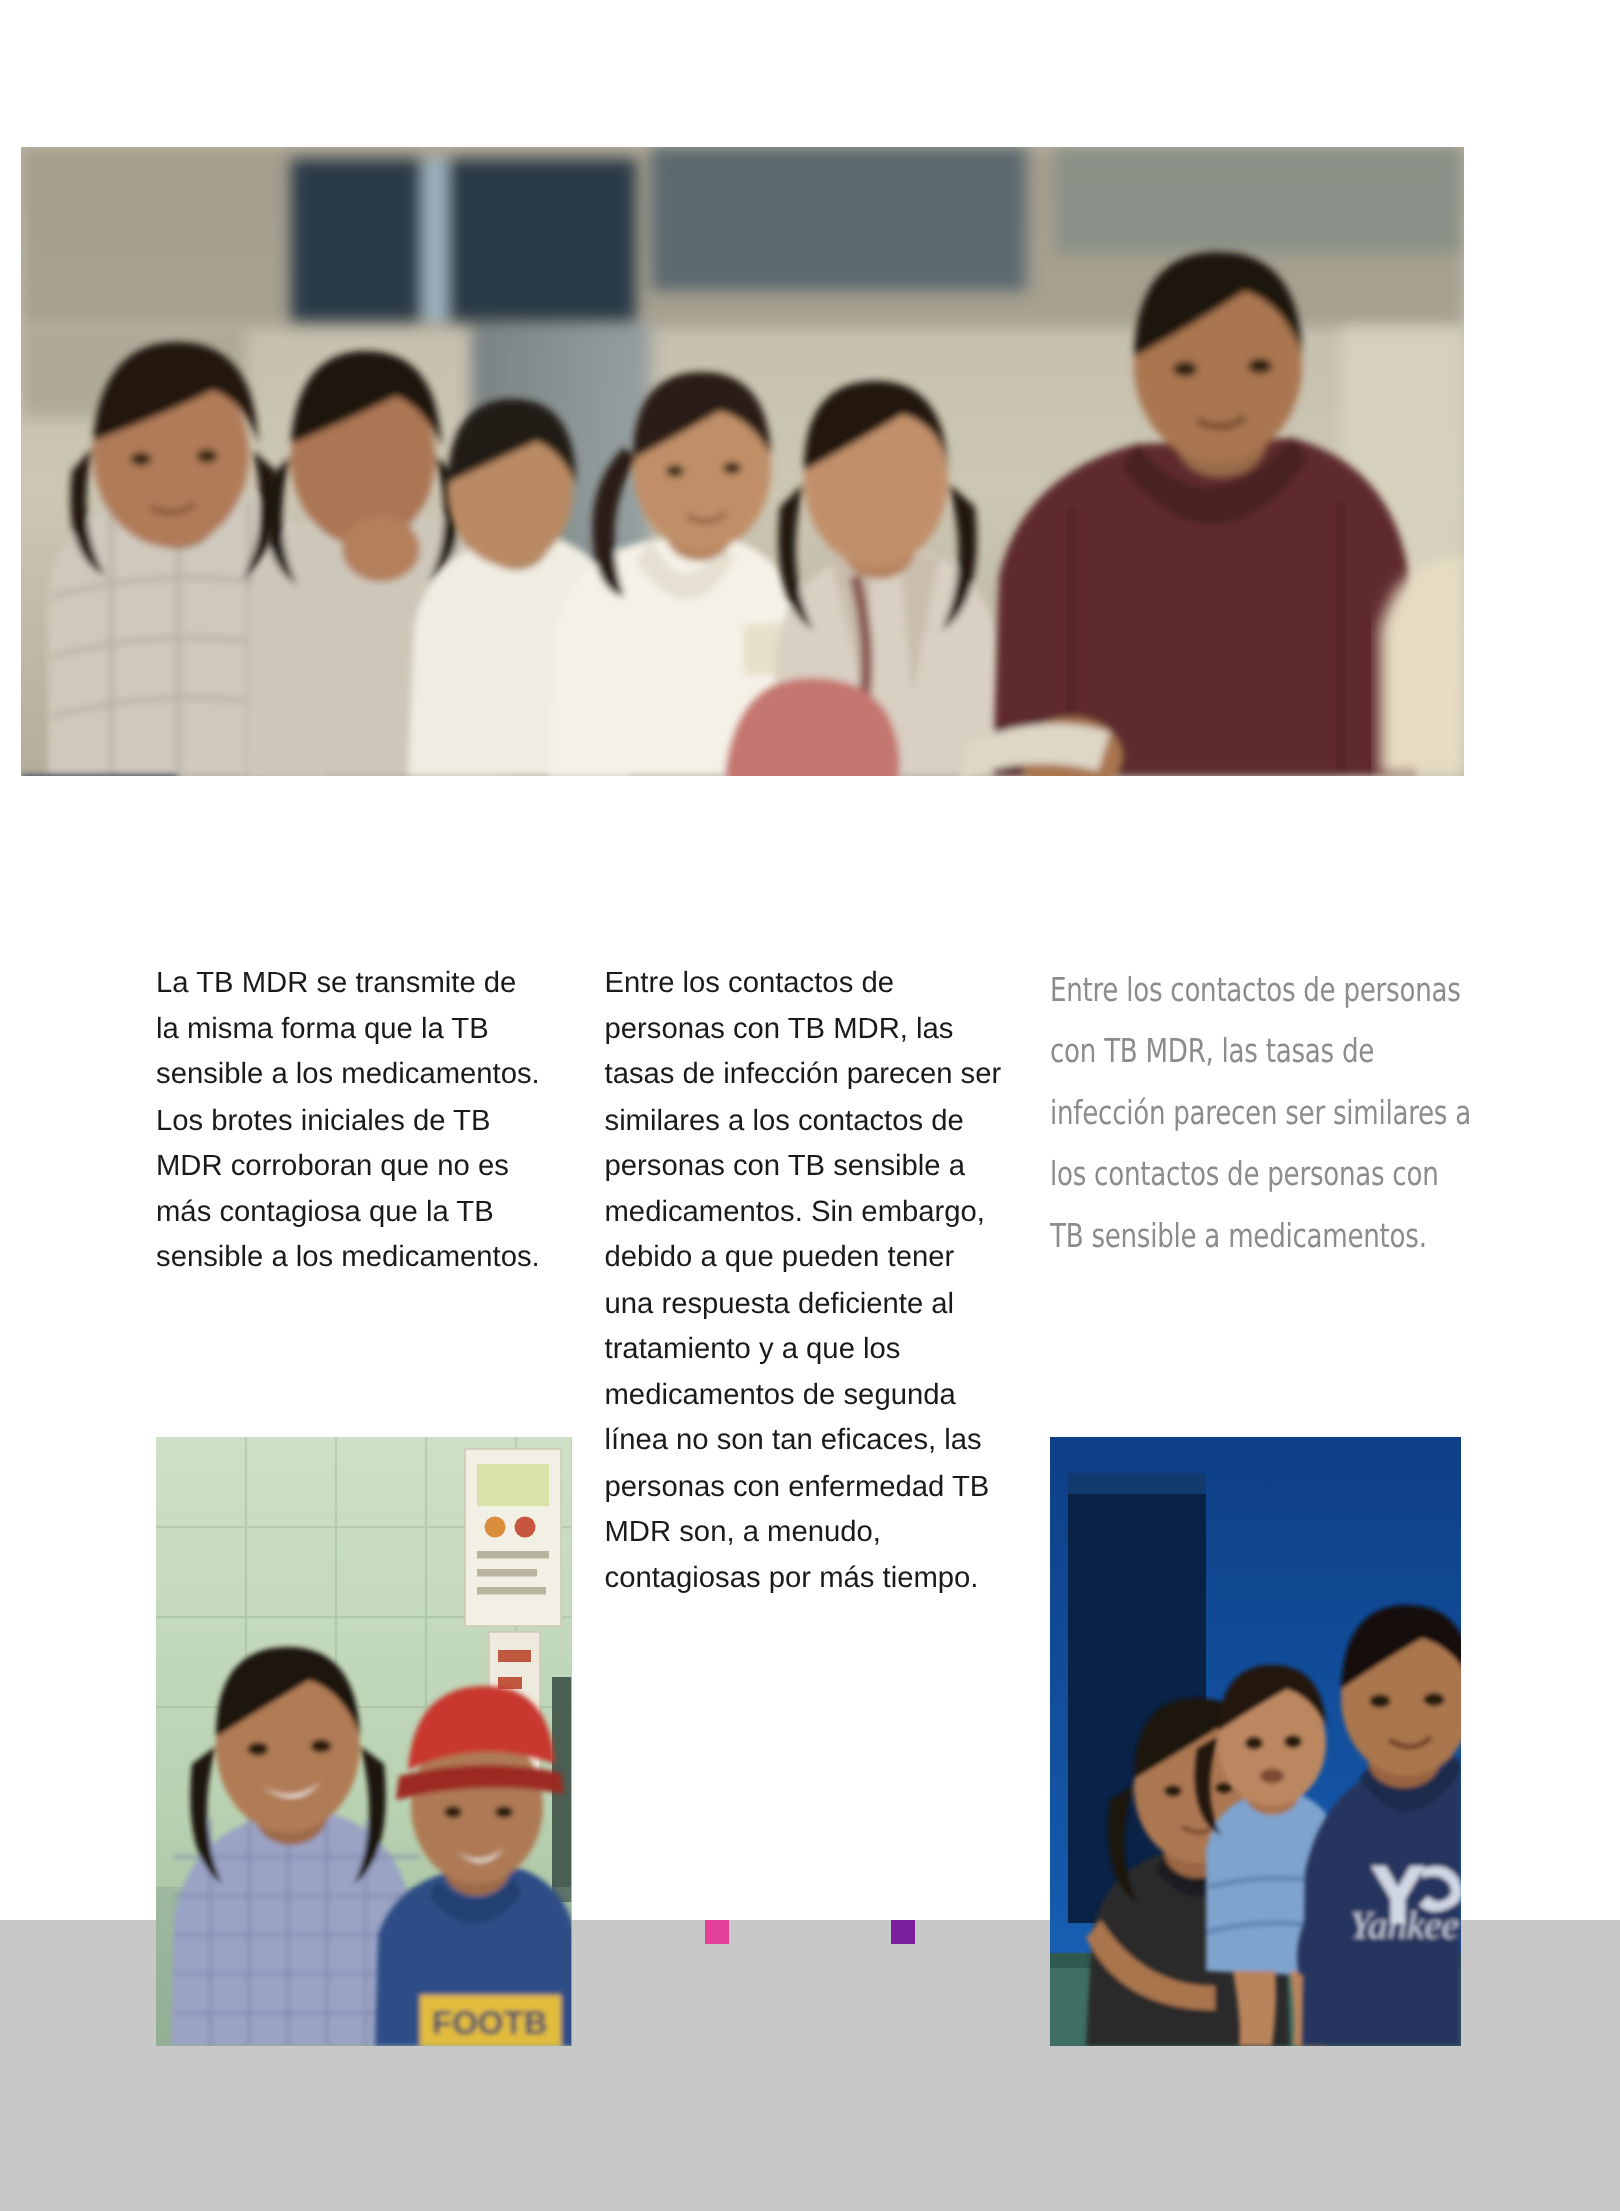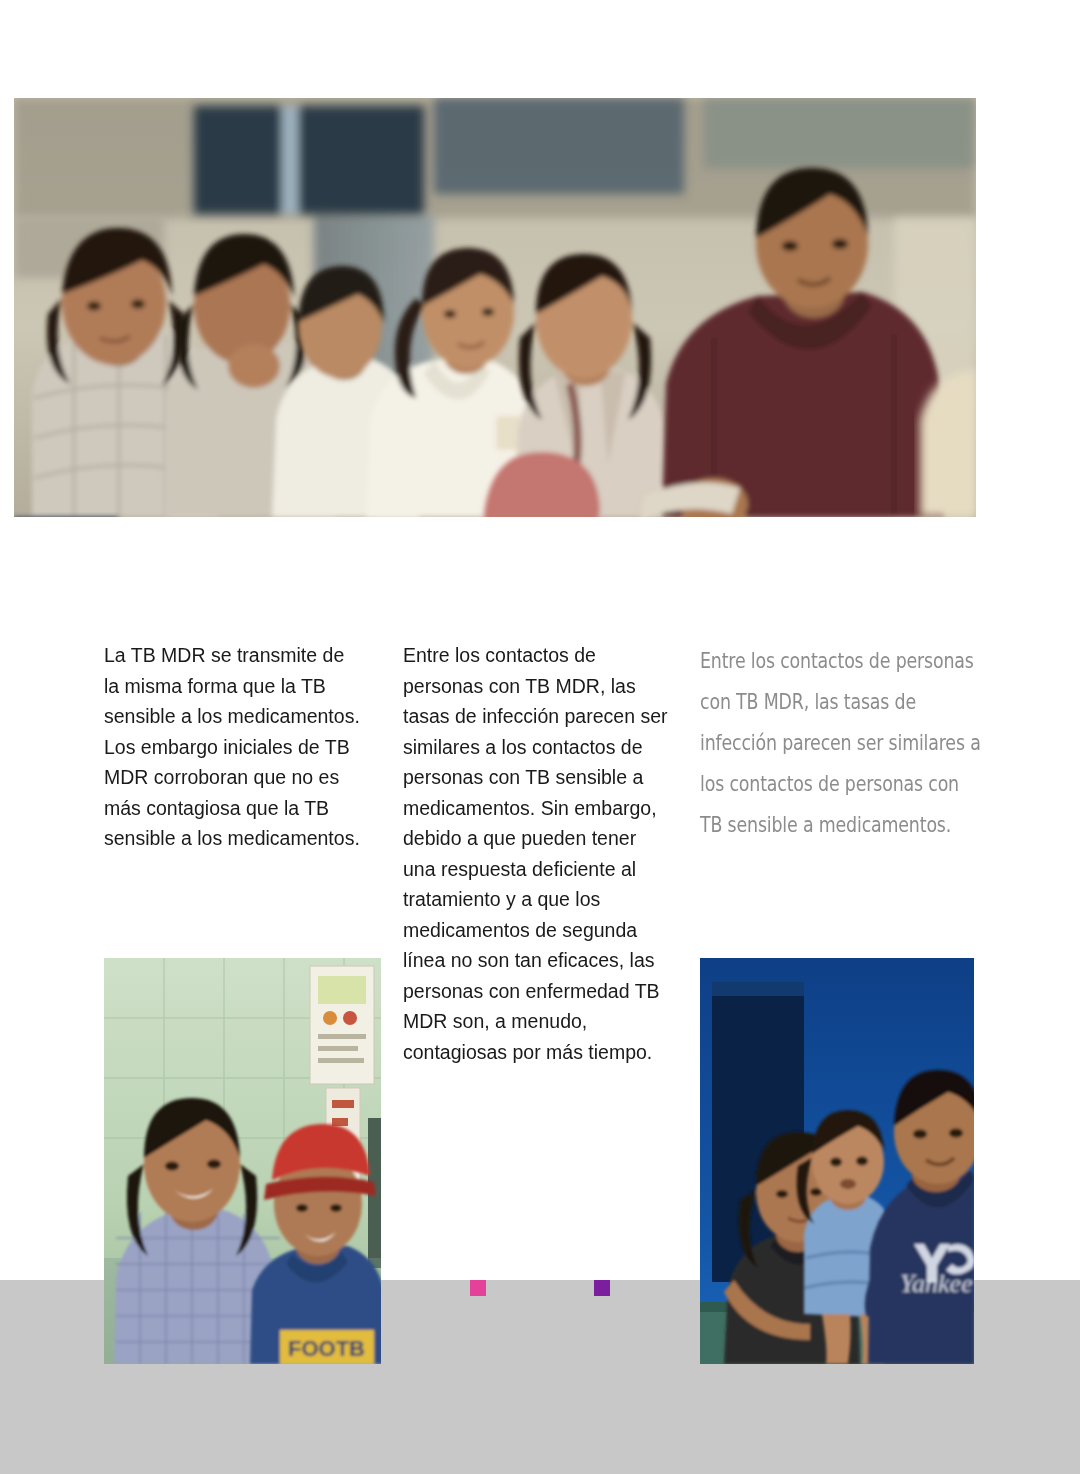--- a/index.html
+++ b/index.html
@@ -223,21 +223,21 @@
       <path d="M630 398 q50 -22 96 -8 l-8 26 q-48 -12 -92 6 z" fill="#ded6c6"></path>
     </g>
 
     <g filter="url(#blurSoft)">
       <path d="M906 419 L906 322 Q916 282 948 274 L962 272 L962 419 Z" fill="#e6dcc2"></path>
     </g>
   </svg>
 </div>
 
 <div class="col col-1">
-  <p>La TB MDR se transmite de la misma forma que la TB sensible a los medicamentos. Los embargo iniciales de TB MDR corroboran que no es más contagiosa que la TB sensible a los medicamentos.</p>
+  <p>La TB MDR se transmite de la misma forma que la TB sensible a los medicamentos. Los brotes iniciales de TB MDR corroboran que no es más contagiosa que la TB sensible a los medicamentos.</p>
 </div>
 
 <div class="col col-2">
   <p>Entre los contactos de personas con TB MDR, las tasas de infección parecen ser similares a los contactos de personas con TB sensible a medicamentos. Sin embargo, debido a que pueden tener una respuesta deficiente al tratamiento y a que los medicamentos de segunda línea no son tan eficaces, las personas con enfermedad TB MDR son, a menudo, contagiosas por más tiempo.</p>
 </div>
 
 <div class="pull-quote">
   <p>Entre los contactos de personas con TB MDR, las tasas de infección parecen ser similares a los contactos de personas con TB sensible a medicamentos.</p>
 </div>
 

